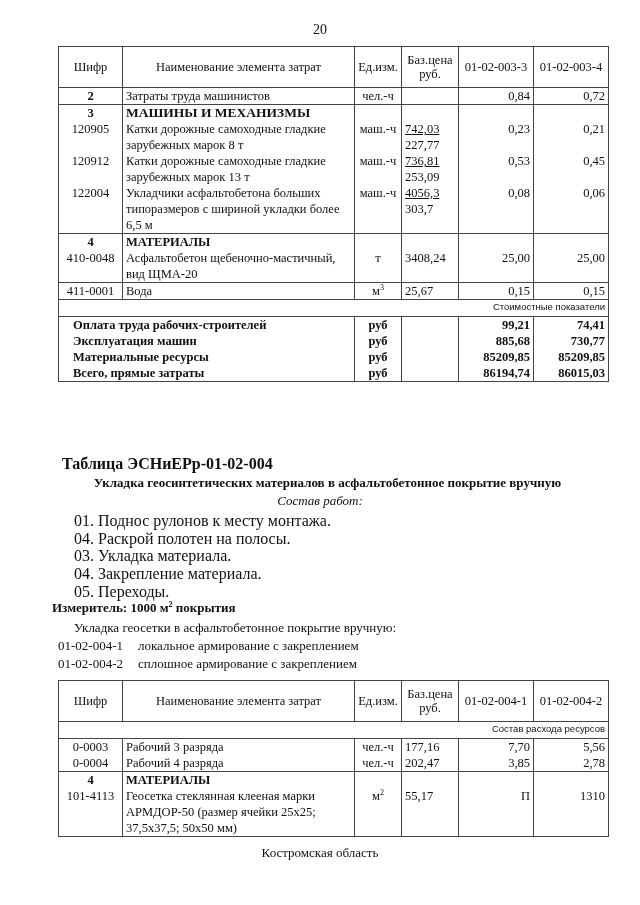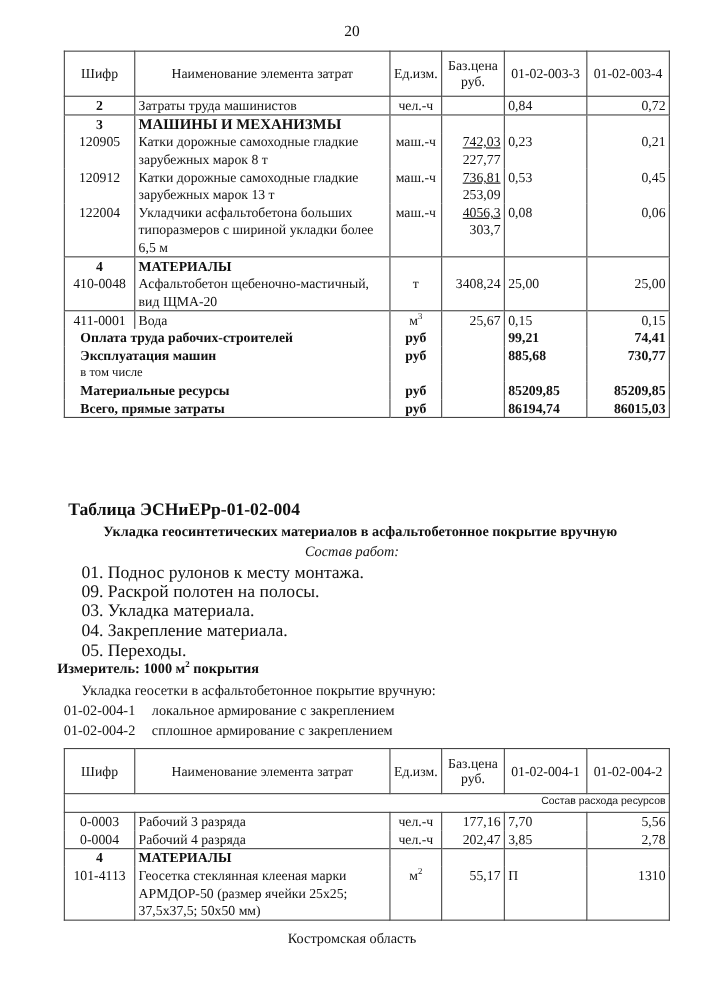--- a/index.html
+++ b/index.html
@@ -6,22 +6,22 @@
   body { width:640px; height:905px; position:relative; font-family:"Liberation Serif", serif; color:#111; overflow:hidden; }
   .page-num { position:absolute; top:22px; left:0; width:640px; text-align:center; font-size:14px; }
   table.t { position:absolute; left:58px; border-collapse:collapse; font-size:12.5px; line-height:16px; }
   table.t td { border-left:1px solid #444; border-right:1px solid #444; padding:0 3px; vertical-align:top; }
   table.t tr.hdr td { border:1px solid #444; text-align:center; vertical-align:middle; height:40px; line-height:14px; }
   table.t tr.sep td { border-top:1px solid #444; }
   table.t tr.bot td { border-bottom:1px solid #444; }
   .c1 { width:57px; text-align:center; }
   .c2 { width:225px; text-align:left; }
   .c3 { width:40px; text-align:center; }
-  .c4 { width:50px; text-align:right; }
-  .c5 { width:68px; text-align:left; }
+  .c4 { width:50px; text-align:left; }
+  .c5 { width:68px; text-align:right; }
   .c6 { width:68px; text-align:right; }
   .b { font-weight:bold; }
   .u { text-decoration:underline; }
   .sans { font-family:"Liberation Sans", sans-serif; font-size:9.5px; text-align:right; }
   tr.wide td.full { border-top:1px solid #444; border-bottom:1px solid #444; height:16px; line-height:14px; }
   .sumlbl { padding-left:14px !important; }
   .t2title { position:absolute; left:62px; top:455px; font-weight:bold; font-size:16px; }
   .t2sub { position:absolute; left:0; top:475px; width:655px; text-align:center; font-weight:bold; font-size:13px; }
   .t2comp { position:absolute; left:0; top:493px; width:640px; text-align:center; font-style:italic; font-size:13px; }
   .work { position:absolute; left:74px; font-size:16px; }
@@ -104,40 +104,36 @@
     <td class="c6">25,00</td>
   </tr>
   <tr class="sep">
     <td class="c1">411-0001</td>
     <td class="c2">Вода</td>
     <td class="c3"><span>м</span><sup>3</sup></td>
     <td class="c4">25,67</td>
     <td class="c5">0,15</td>
     <td class="c6">0,15</td>
   </tr>
+  <tr class="wide">
+    <td colspan="6" class="full sans">Стоимостные показатели</td>
+  </tr>
   <tr>
     <td colspan="2" class="sumlbl b" style="border-right:none">Оплата труда рабочих-строителей</td>
     <td class="c3 b">руб</td>
     <td class="c4"></td>
     <td class="c5 b">99,21</td>
     <td class="c6 b">74,41</td>
   </tr>
   <tr>
     <td colspan="2" class="sumlbl b" style="border-right:none">Эксплуатация машин</td>
     <td class="c3 b">руб</td>
     <td class="c4"></td>
     <td class="c5 b">885,68</td>
     <td class="c6 b">730,77</td>
-  </tr>
-  <tr>
-    <td colspan="2" class="sumlbl" style="font-size:11.5px;border-right:none">в том числе</td>
-    <td class="c3"></td>
-    <td class="c4"></td>
-    <td class="c5"></td>
-    <td class="c6"></td>
   </tr>
   <tr>
     <td colspan="2" class="sumlbl b" style="border-right:none">Материальные ресурсы</td>
     <td class="c3 b">руб</td>
     <td class="c4"></td>
     <td class="c5 b">85209,85</td>
     <td class="c6 b">85209,85</td>
   </tr>
   <tr class="bot">
     <td colspan="2" class="sumlbl b" style="border-right:none">Всего, прямые затраты</td>
@@ -146,21 +142,21 @@
     <td class="c5 b">86194,74</td>
     <td class="c6 b">86015,03</td>
   </tr>
 </tbody>
   </table>
 
 <div class="t2title">Таблица  ЭСНиЕРр-01-02-004</div>
 <div class="t2sub">Укладка геосинтетических материалов в асфальтобетонное покрытие вручную</div>
 <div class="t2comp">Состав работ:</div>
 <div class="work" style="top:512px">01. Поднос рулонов к месту монтажа.</div>
-<div class="work" style="top:530px">09. Раскрой полотен на полосы.</div>
+<div class="work" style="top:530px">04. Раскрой полотен на полосы.</div>
 <div class="work" style="top:547px">03. Укладка материала.</div>
 <div class="work" style="top:565px">04. Закрепление материала.</div>
 <div class="work" style="top:583px">05. Переходы.</div>
 <div class="meas"><span>Измеритель: 1000 м</span><sup>2</sup><span> покрытия</span></div>
 <div class="intro">Укладка геосетки в асфальтобетонное покрытие вручную:</div>
 <div class="code-line" style="top:638px"><span class="code">01-02-004-1</span><span>локальное армирование с закреплением</span></div>
 <div class="code-line" style="top:656px"><span class="code">01-02-004-2</span><span>сплошное армирование с закреплением</span></div>
 
 <table class="t" style="top:680px;">
   <tbody>

